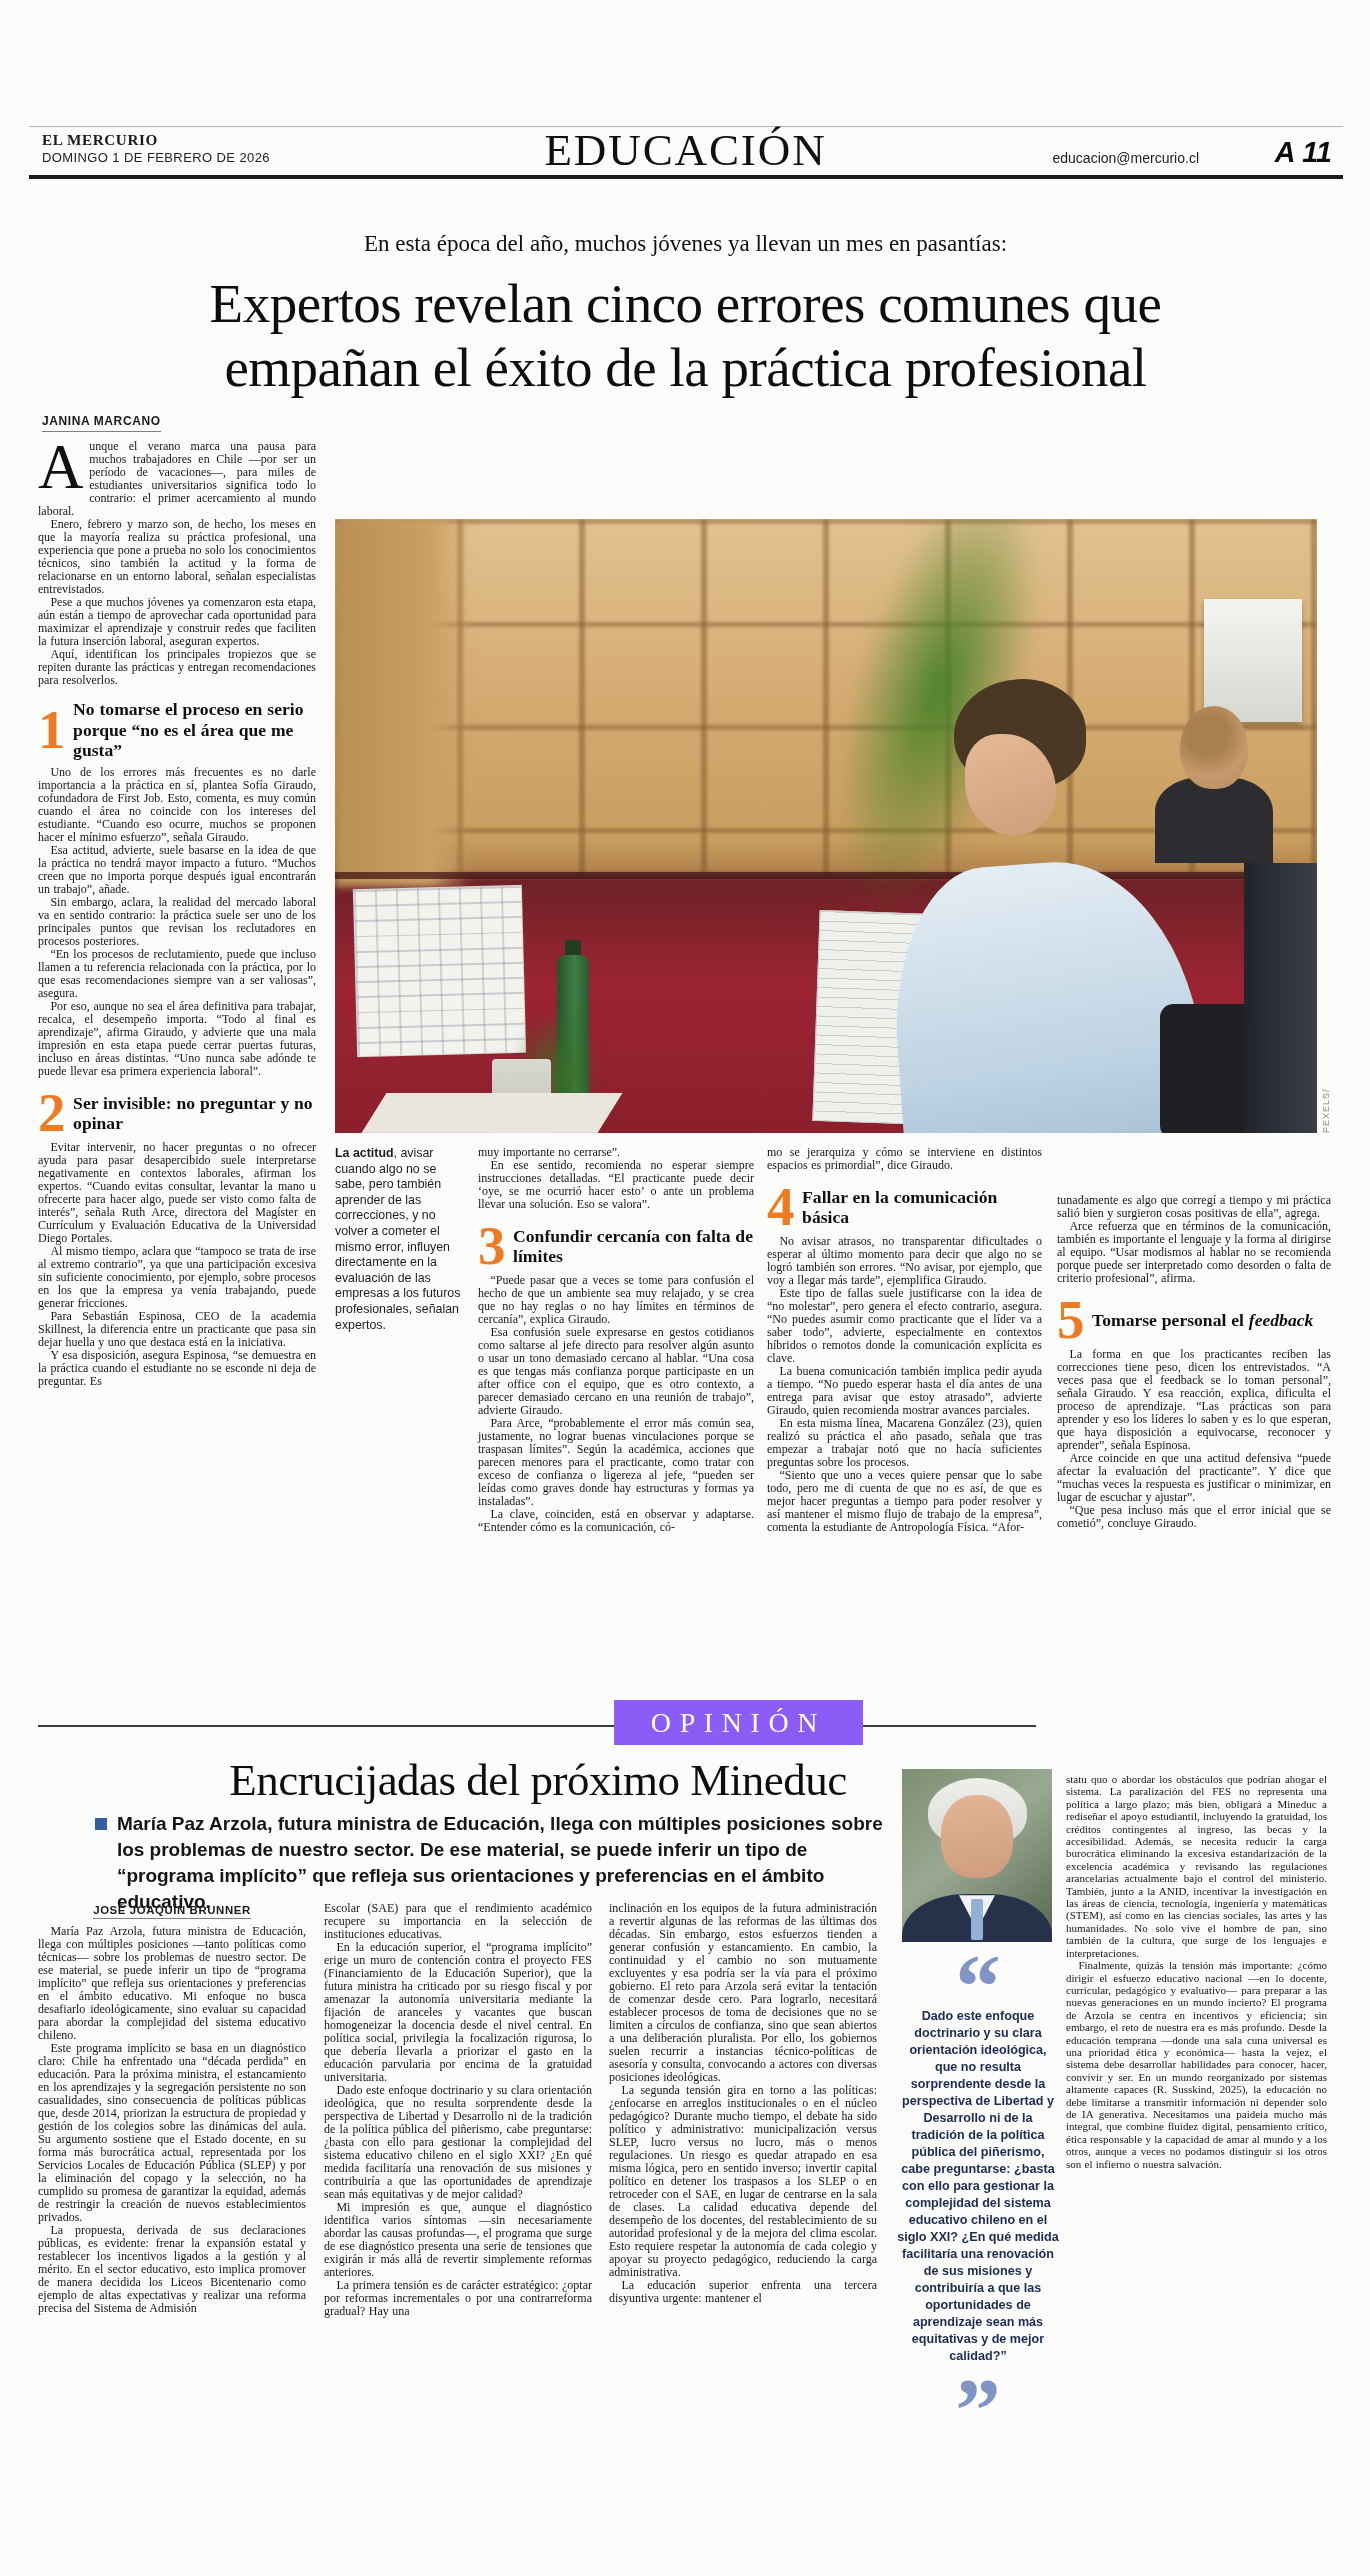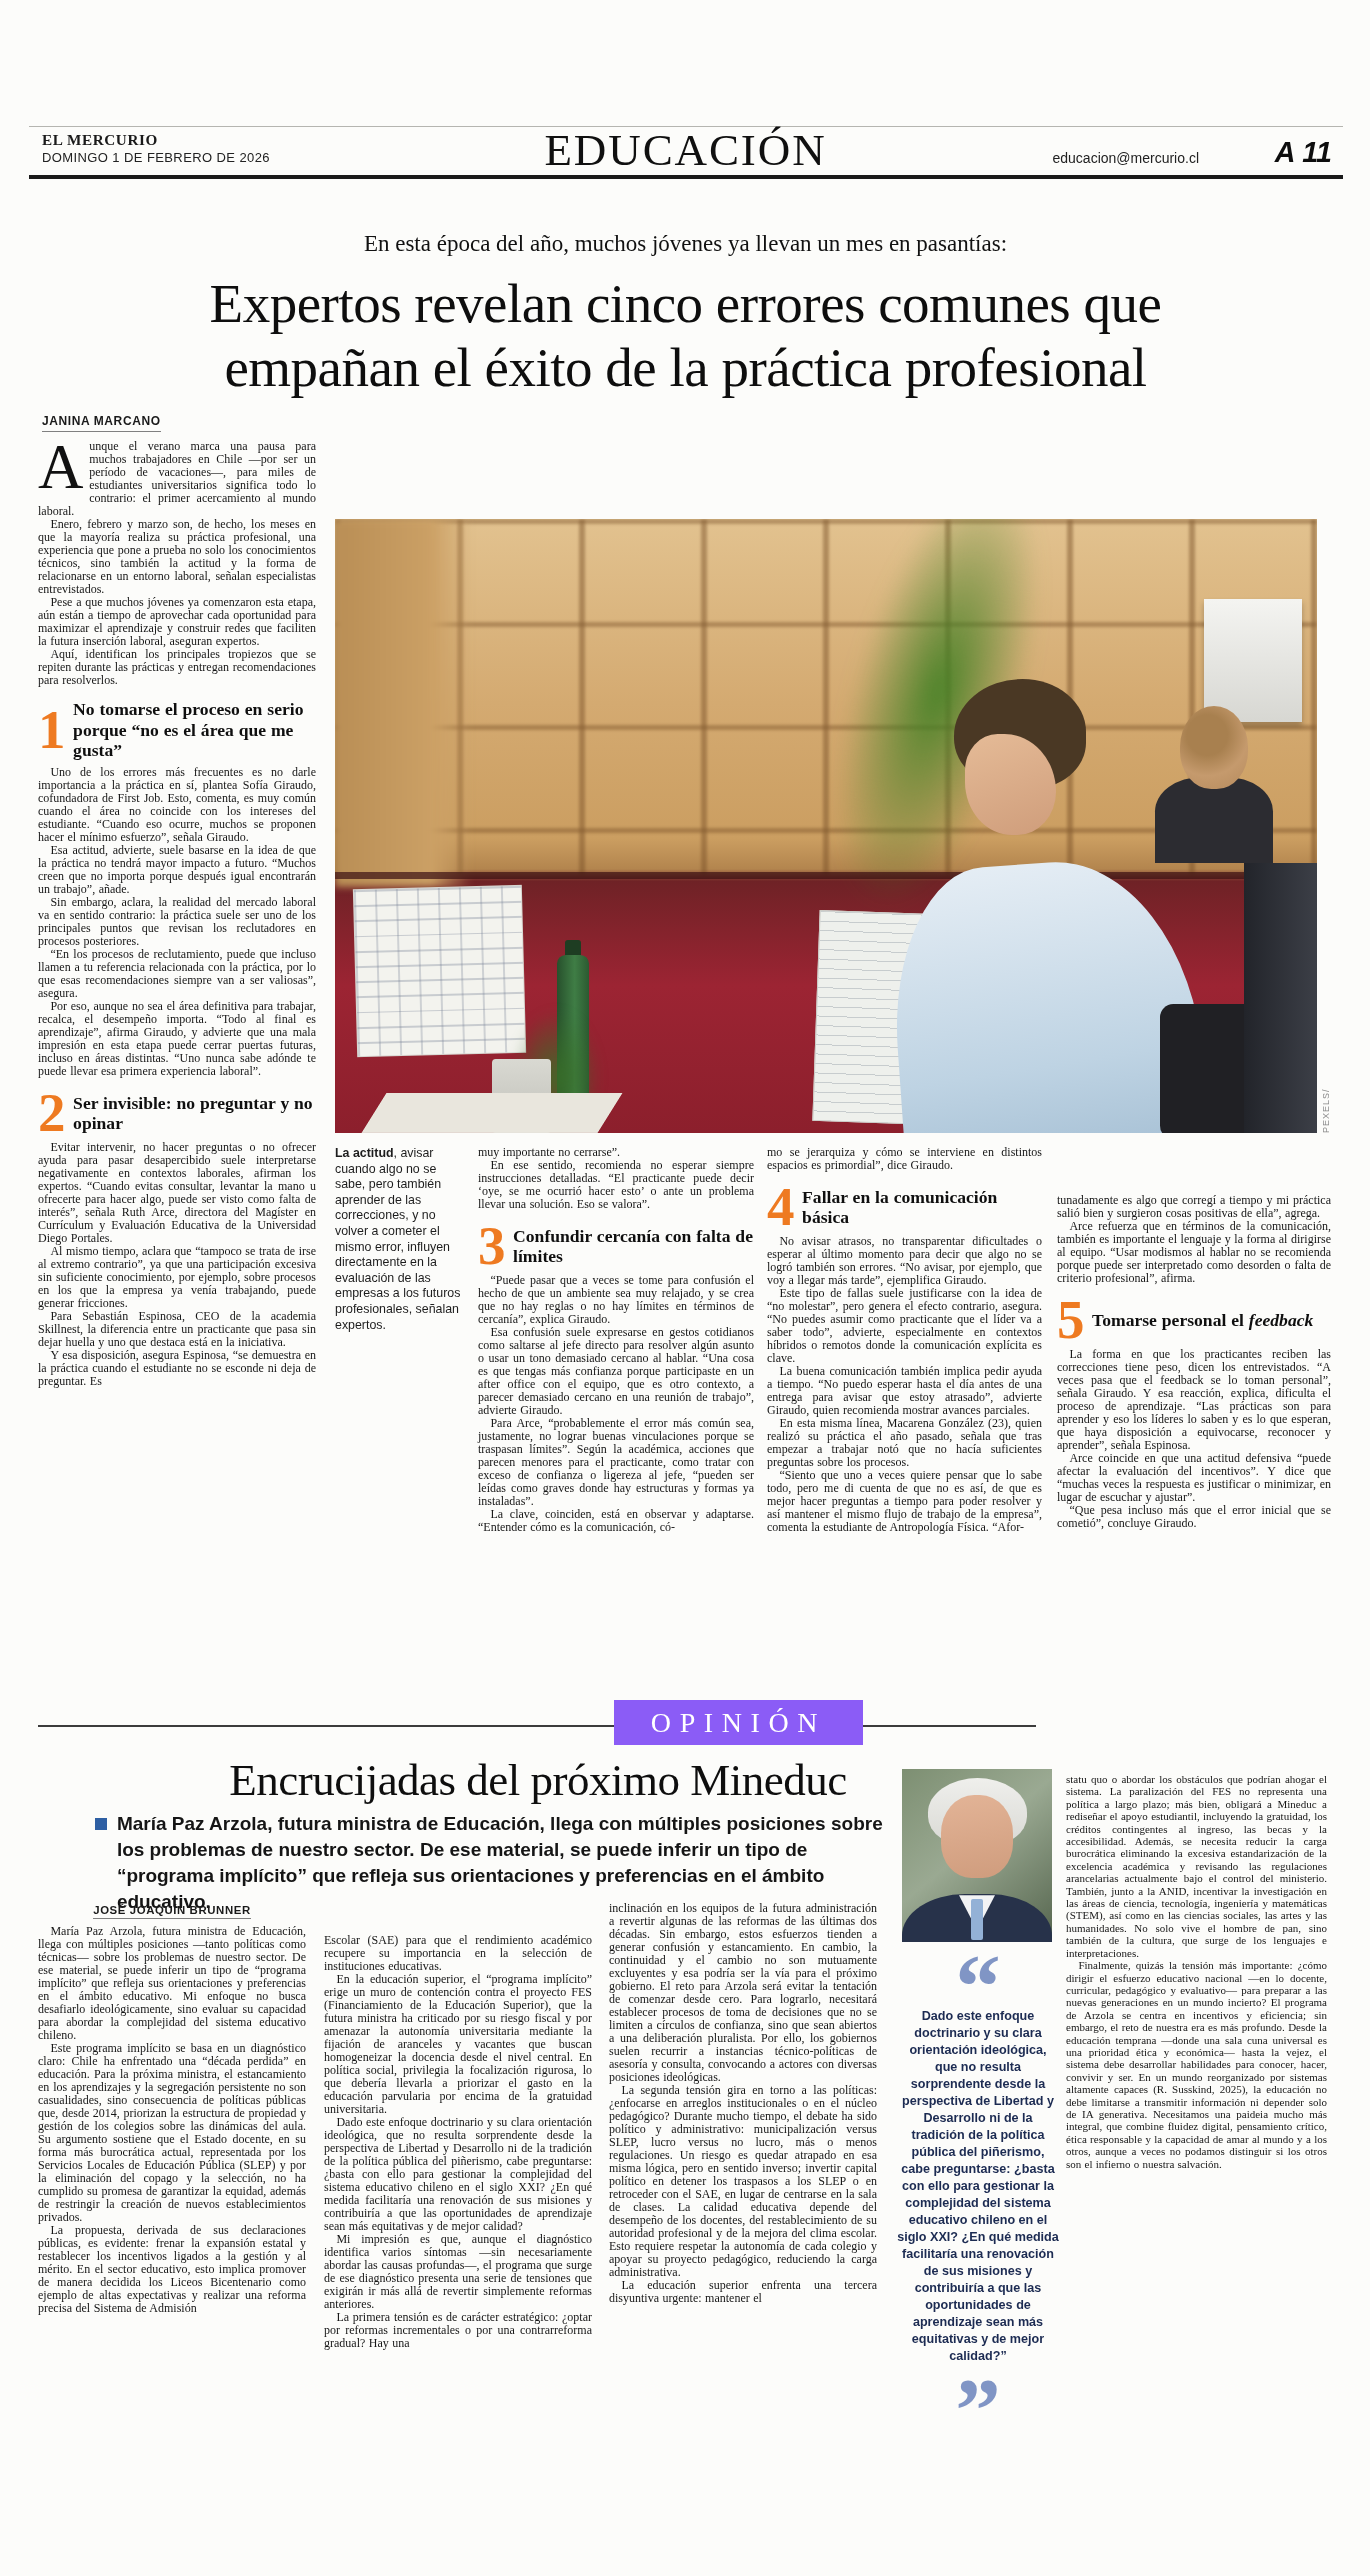--- a/index.html
+++ b/index.html
@@ -188,21 +188,21 @@
   </div>
 
   <div class="abs col" style="left:1057px;top:1146px;width:274px;margin-top:48px;">
     <p>tunadamente es algo que corregí a tiempo y mi práctica salió bien y surgieron cosas positivas de ella”, agrega.</p>
     <p class="ind">Arce refuerza que en términos de la comunicación, también es importante el lenguaje y la forma al dirigirse al equipo. “Usar modismos al hablar no se recomienda porque puede ser interpretado como desorden o falta de criterio profesional”, afirma.</p>
     <div class="sec">
       <div class="secnum">5</div>
       <h3 class="sechead"><span>Tomarse personal el </span><i>feedback</i></h3>
     </div>
     <p class="ind">La forma en que los practicantes reciben las correcciones tiene peso, dicen los entrevistados. “A veces pasa que el feedback se lo toman personal”, señala Giraudo. Y esa reacción, explica, dificulta el proceso de aprendizaje. “Las prácticas son para aprender y eso los líderes lo saben y es lo que esperan, que haya disposición a equivocarse, reconocer y aprender”, señala Espinosa.</p>
-    <p class="ind">Arce coincide en que una actitud defensiva “puede afectar la evaluación del incentivos”. Y dice que “muchas veces la respuesta es justificar o minimizar, en lugar de escuchar y ajustar”.</p>
+    <p class="ind">Arce coincide en que una actitud defensiva “puede afectar la evaluación del practicante”. Y dice que “muchas veces la respuesta es justificar o minimizar, en lugar de escuchar y ajustar”.</p>
     <p class="ind">“Que pesa incluso más que el error inicial que se cometió”, concluye Giraudo.</p>
   </div>
 
   <div class="abs oprule" style="left:38px;top:1725px;width:998px;"></div>
   <div class="abs opbanner serif" style="left:614px;top:1700px;width:249px;height:45px;">OPINIÓN</div>
   <div class="abs opheadline" style="left:38px;top:1754px;width:1000px;">Encrucijadas del próximo Mineduc</div>
 
   <div class="abs opsub" style="left:95px;top:1811px;width:807px;">
     <span class="bullet" style="margin-top:6.7px;"></span>
     <span>María Paz Arzola, futura ministra de Educación, llega con múltiples posiciones sobre los problemas de nuestro sector. De ese material, se puede inferir un tipo de “programa implícito” que refleja sus orientaciones y preferencias en el ámbito educativo.</span>
@@ -219,21 +219,21 @@
   <div class="abs" style="left:38px;top:1900px;width:268px;text-align:center;">
     <span class="opbyline">JOSÉ JOAQUÍN BRUNNER</span>
   </div>
 
   <div class="abs col" style="left:38px;top:1925px;width:268px;">
     <p class="ind">María Paz Arzola, futura ministra de Educación, llega con múltiples posiciones —tanto políticas como técnicas— sobre los problemas de nuestro sector. De ese material, se puede inferir un tipo de “programa implícito” que refleja sus orientaciones y preferencias en el ámbito educativo. Mi enfoque no busca desafiarlo ideológicamente, sino evaluar su capacidad para abordar la complejidad del sistema educativo chileno.</p>
     <p class="ind">Este programa implícito se basa en un diagnóstico claro: Chile ha enfrentado una “década perdida” en educación. Para la próxima ministra, el estancamiento en los aprendizajes y la segregación persistente no son casualidades, sino consecuencia de políticas públicas que, desde 2014, priorizan la estructura de propiedad y gestión de los colegios sobre las dinámicas del aula. Su argumento sostiene que el Estado docente, en su forma más burocrática actual, representada por los Servicios Locales de Educación Pública (SLEP) y por la eliminación del copago y la selección, no ha cumplido su promesa de garantizar la equidad, además de restringir la creación de nuevos establecimientos privados.</p>
     <p class="ind">La propuesta, derivada de sus declaraciones públicas, es evidente: frenar la expansión estatal y restablecer los incentivos ligados a la gestión y al mérito. En el sector educativo, esto implica promover de manera decidida los Liceos Bicentenario como ejemplo de altas expectativas y realizar una reforma precisa del Sistema de Admisión</p>
   </div>
 
-  <div class="abs col" style="left:324px;top:1902px;width:268px;margin-top:32px;">
+  <div class="abs col" style="left:324px;top:1902px;width:268px;">
     <p>Escolar (SAE) para que el rendimiento académico recupere su importancia en la selección de instituciones educativas.</p>
     <p class="ind">En la educación superior, el “programa implícito” erige un muro de contención contra el proyecto FES (Financiamiento de la Educación Superior), que la futura ministra ha criticado por su riesgo fiscal y por amenazar la autonomía universitaria mediante la fijación de aranceles y vacantes que buscan homogeneizar la docencia desde el nivel central. En política social, privilegia la focalización rigurosa, lo que debería llevarla a priorizar el gasto en la educación parvularia por encima de la gratuidad universitaria.</p>
     <p class="ind">Dado este enfoque doctrinario y su clara orientación ideológica, que no resulta sorprendente desde la perspectiva de Libertad y Desarrollo ni de la tradición de la política pública del piñerismo, cabe preguntarse: ¿basta con ello para gestionar la complejidad del sistema educativo chileno en el siglo XXI? ¿En qué medida facilitaría una renovación de sus misiones y contribuiría a que las oportunidades de aprendizaje sean más equitativas y de mejor calidad?</p>
     <p class="ind">Mi impresión es que, aunque el diagnóstico identifica varios síntomas —sin necesariamente abordar las causas profundas—, el programa que surge de ese diagnóstico presenta una serie de tensiones que exigirán ir más allá de revertir simplemente reformas anteriores.</p>
     <p class="ind">La primera tensión es de carácter estratégico: ¿optar por reformas incrementales o por una contrarreforma gradual? Hay una</p>
   </div>
 
   <div class="abs col" style="left:609px;top:1902px;width:268px;">
     <p>inclinación en los equipos de la futura administración a revertir algunas de las reformas de las últimas dos décadas. Sin embargo, estos esfuerzos tienden a generar confusión y estancamiento. En cambio, la continuidad y el cambio no son mutuamente excluyentes y esa podría ser la vía para el próximo gobierno. El reto para Arzola será evitar la tentación de comenzar desde cero. Para lograrlo, necesitará establecer procesos de toma de decisiones que no se limiten a círculos de confianza, sino que sean abiertos a una deliberación pluralista. Por ello, los gobiernos suelen recurrir a instancias técnico-políticas de asesoría y consulta, convocando a actores con diversas posiciones ideológicas.</p>
     <p class="ind">La segunda tensión gira en torno a las políticas: ¿enfocarse en arreglos institucionales o en el núcleo pedagógico? Durante mucho tiempo, el debate ha sido político y administrativo: municipalización versus SLEP, lucro versus no lucro, más o menos regulaciones. Un riesgo es quedar atrapado en esa misma lógica, pero en sentido inverso; invertir capital político en detener los traspasos a los SLEP o en retroceder con el SAE, en lugar de centrarse en la sala de clases. La calidad educativa depende del desempeño de los docentes, del restablecimiento de su autoridad profesional y de la mejora del clima escolar. Esto requiere respetar la autonomía de cada colegio y apoyar su proyecto pedagógico, reduciendo la carga administrativa.</p>

